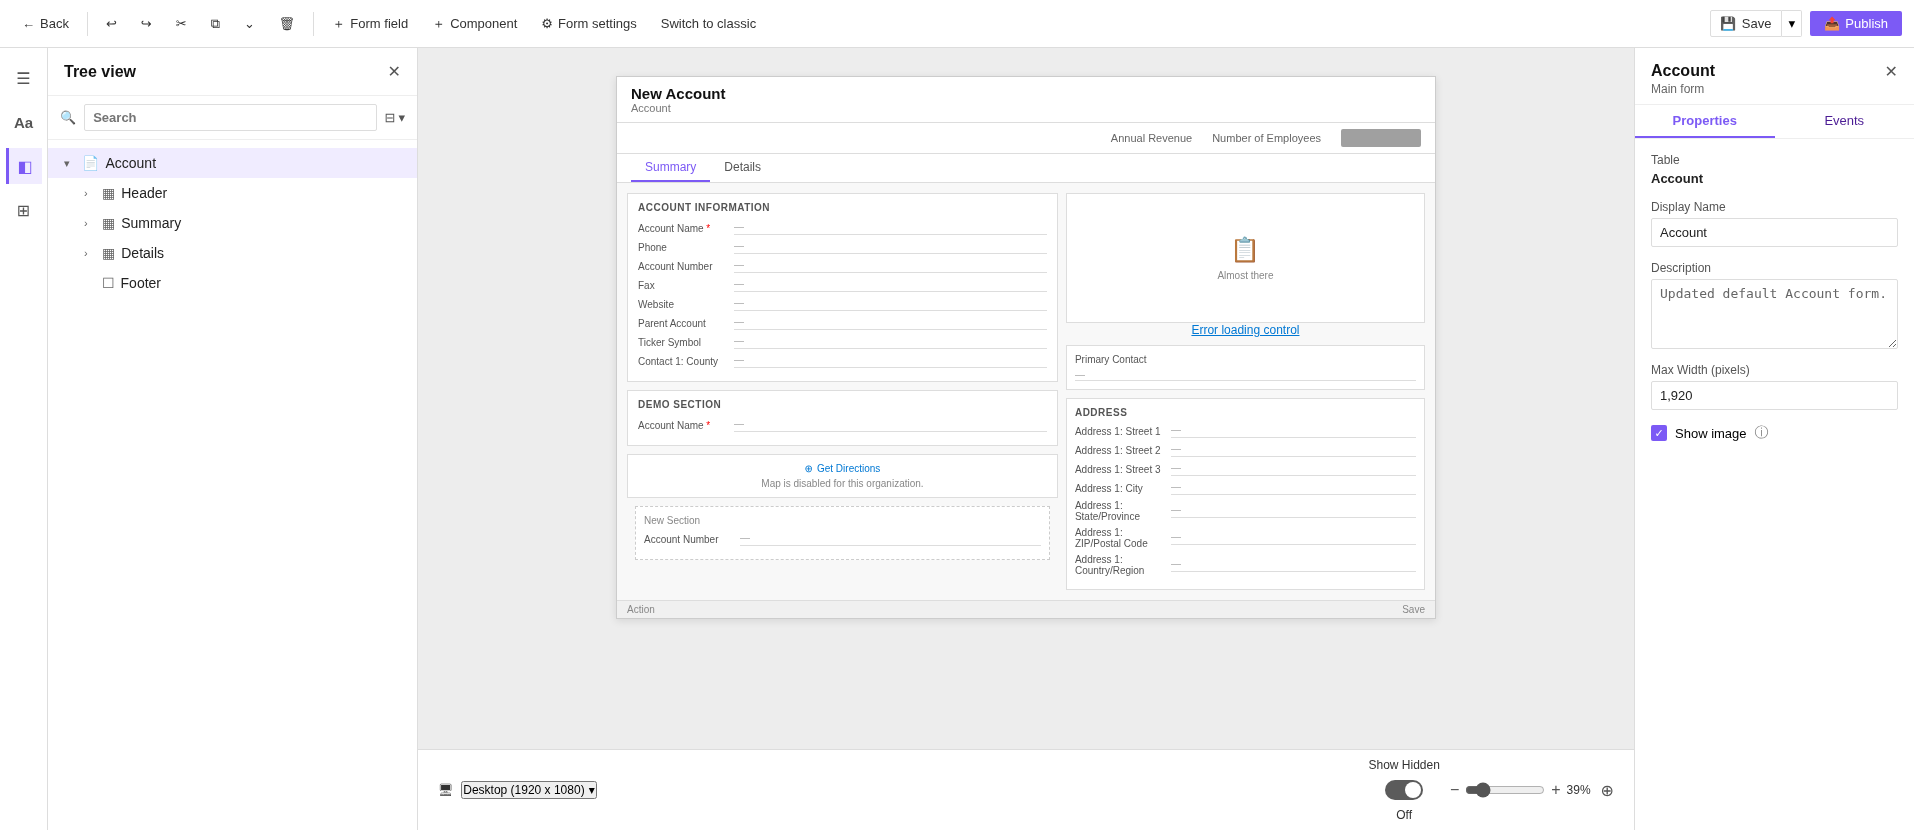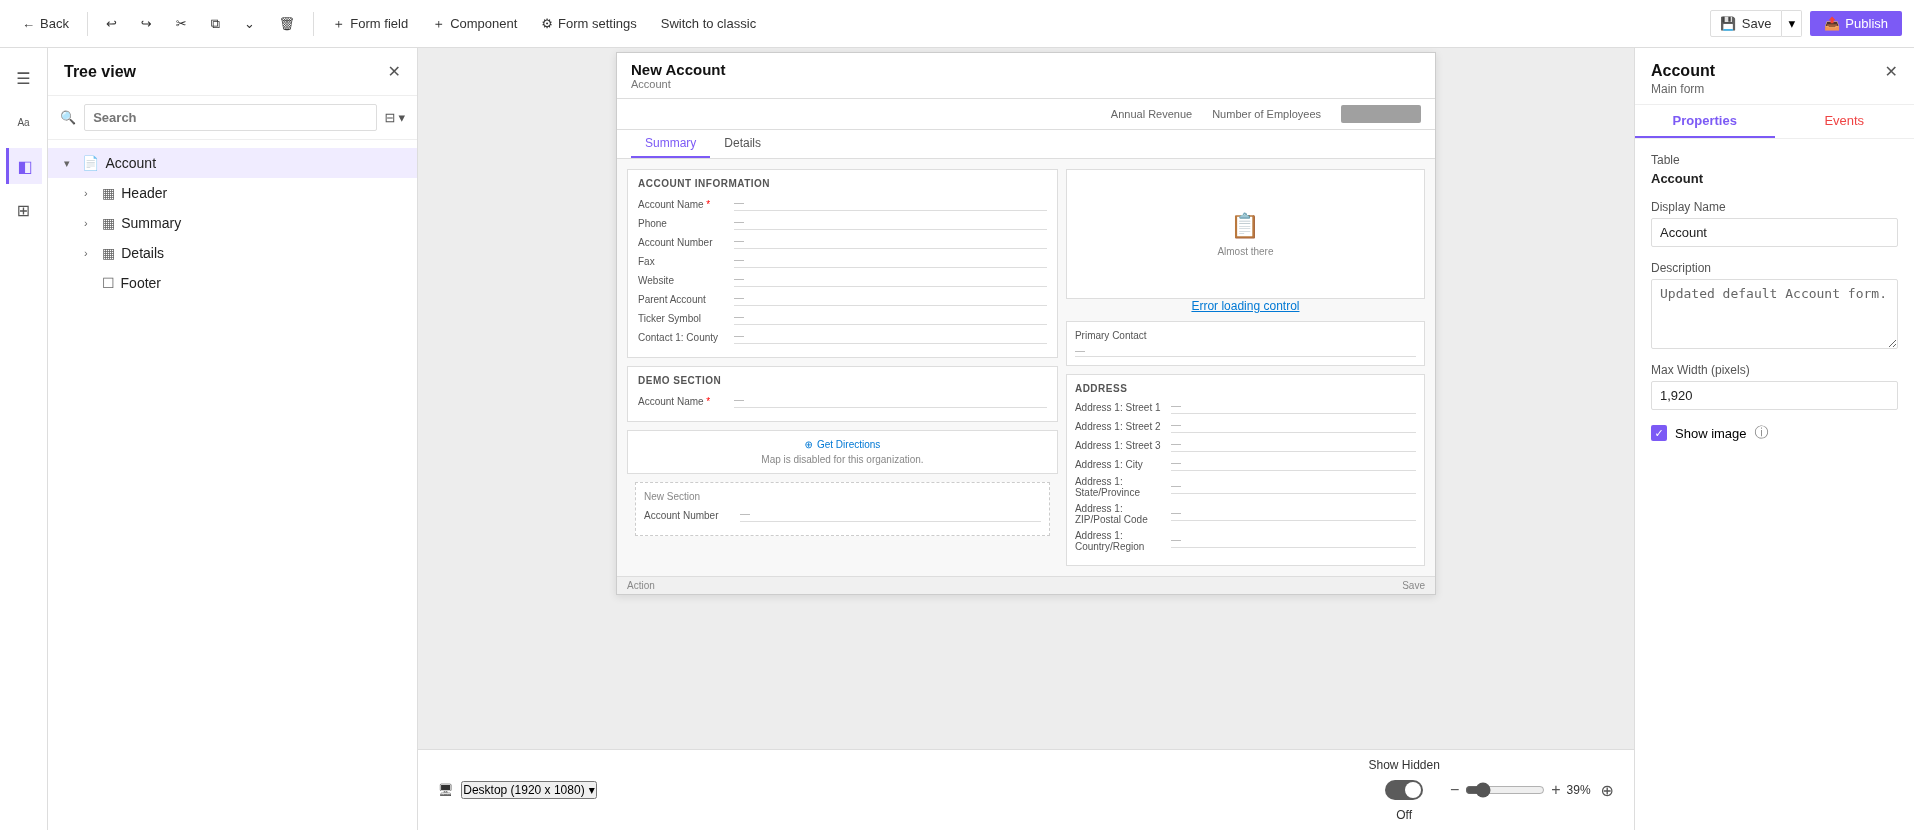--- a/index.html
+++ b/index.html
@@ -65,21 +65,21 @@
       border: none; background: none; cursor: pointer; font-size: 16px; color: #555; border-radius: 4px;
     }
     .left-icon-btn.active { background: #f0ecff; color: #7c5af5; border-left: 3px solid #7c5af5; border-radius: 0; }
 
     
     .canvas-area {
       flex: 1; overflow: auto; background: #ededed; display: flex; flex-direction: column;
     }
     .canvas-inner {
       flex: 1; display: flex; align-items: flex-start; justify-content: center;
-      padding: 4px;
+      padding: 28px;
     }
     .form-preview {
       background: #f8f8f8; border: 1px solid #ccc; width: 820px; min-height: 480px;
       box-shadow: 0 2px 8px rgba(0,0,0,0.1);
     }
     .form-header-bar {
       background: #fff; border-bottom: 1px solid #ddd; padding: 8px 14px;
     }
     .form-title { font-size: 15px; font-weight: 600; color: #111; }
     .form-subtitle { font-size: 11px; color: #777; }
@@ -152,21 +152,21 @@
       display: flex; align-items: flex-start; justify-content: space-between;
       padding: 14px 16px 8px; border-bottom: 1px solid #eee;
     }
     .right-panel-title { font-size: 16px; font-weight: 600; color: #111; }
     .right-panel-subtitle { font-size: 12px; color: #666; margin-top: 2px; }
     .right-panel-close { background: none; border: none; cursor: pointer; font-size: 16px; color: #555; }
     .right-tabs {
       display: flex; border-bottom: 1px solid #eee;
     }
     .right-tab {
-      padding: 8px 16px; font-size: 13px; cursor: pointer; color: #ef4444;
+      padding: 8px 16px; font-size: 13px; cursor: pointer; color: #4c1d95;
       border-bottom: 2px solid transparent; flex: 1; text-align: center;
     }
     .right-tab.active { color: #7c5af5; border-bottom: 2px solid #7c5af5; font-weight: 600; }
     .right-panel-body { padding: 14px 16px; display: flex; flex-direction: column; gap: 14px; }
     .field-group { display: flex; flex-direction: column; gap: 4px; }
     .field-label { font-size: 12px; color: #555; font-weight: 500; }
     .field-value-label { font-size: 13px; color: #222; font-weight: 600; }
     .field-input {
       border: 1px solid #ddd; border-radius: 2px; padding: 6px 8px;
       font-size: 13px; color: #222; outline: none; width: 100%;
@@ -251,21 +251,21 @@
   </div>
 </div>
 
 <div class="main-layout">
 
   <div class="left-icons">
     <button class="left-icon-btn">
       <span>☰</span>
     </button>
     <button class="left-icon-btn">
-      <span style="font-size:10px;font-weight:normal;">Aa</span>
+      <span style="font-size:15px;font-weight:bold;">Aa</span>
     </button>
     <button class="left-icon-btn active">
       <span>◧</span>
     </button>
     <button class="left-icon-btn">
       <span>⊞</span>
     </button>
   </div>
 
   <div class="sidebar">

